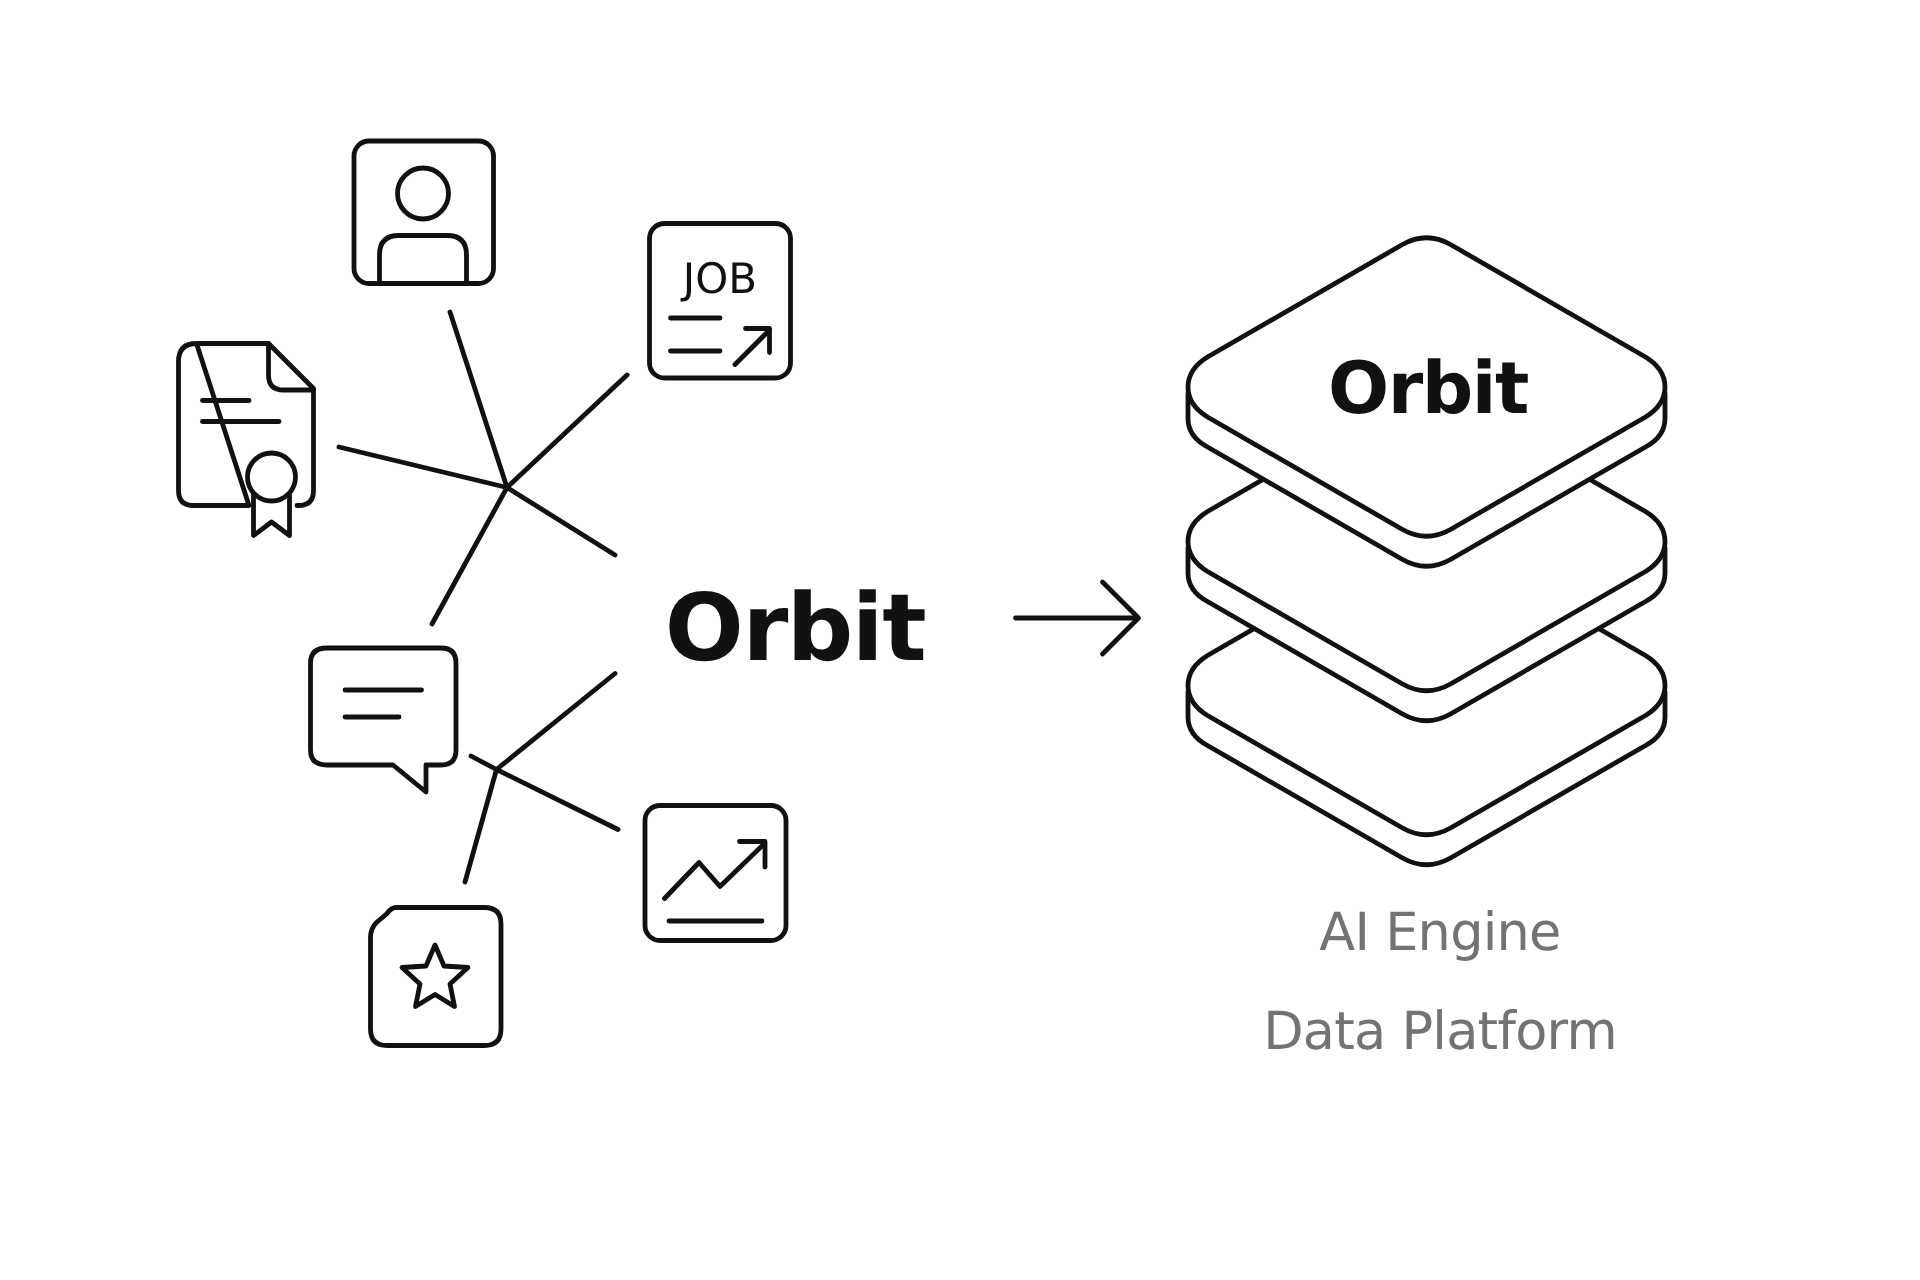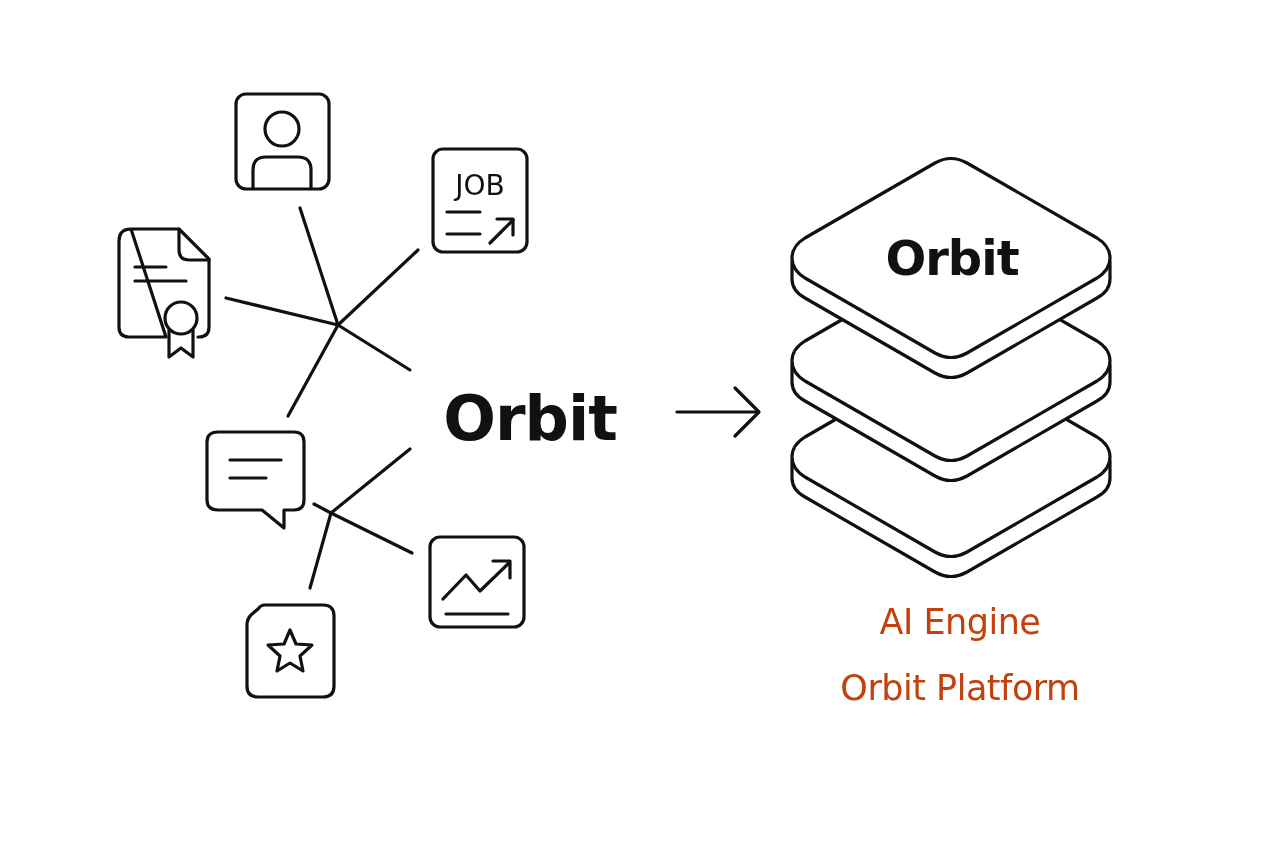--- a/index.html
+++ b/index.html
@@ -5,21 +5,21 @@
     html, body { margin: 0; padding: 0; background: #ffffff; }
     body { width: 1280px; height: 853px; position: relative; overflow: hidden; font-family: "DejaVu Sans", sans-serif; }
     #canvas { position: absolute; left: 0; top: 0; }
     .stroke { fill: none; stroke: #111111; stroke-width: 3.2; stroke-linecap: round; stroke-linejoin: round; }
     .conn { fill: none; stroke: #111111; stroke-width: 3.2; stroke-linecap: round; }
     .layer-top { fill: #ffffff; stroke: #111111; stroke-width: 3.2; stroke-linejoin: round; }
     .txt { font-family: "DejaVu Sans", sans-serif; fill: #111111; }
     .center-word { font-weight: bold; font-size: 62px; letter-spacing: -1px; }
     .stack-word { font-weight: bold; font-size: 48px; letter-spacing: -1px; }
     .job-word { font-size: 28px; font-weight: normal; }
-    .caption { position: absolute; left: 800px; width: 320px; text-align: center; font-family: "DejaVu Sans", sans-serif; color: #c2410c; font-size: 35px; letter-spacing: -0.5px; }
+    .caption { position: absolute; left: 800px; width: 320px; text-align: center; font-family: "DejaVu Sans", sans-serif; color: #737373; font-size: 35px; letter-spacing: -0.5px; }
     #caption-1 { top: 602px; }
     #caption-2 { top: 668px; }
   </style>
 </head>
 <body>
 
 <svg id="canvas" width="1280" height="853" viewBox="0 0 1280 853">
 
   <g>
     <line class="conn" x1="300" y1="208" x2="338" y2="325"></line>
@@ -99,13 +99,13 @@
 
     <g>
       <path class="layer-top" d="M792,262 L792,279 Q792,291 805,298 L935,373 Q951,382 967,373 L1097,298 Q1110,291 1110,279 L1110,262 Z"></path>
       <path class="layer-top" d="M805,238 L935,163 Q951,154 967,163 L1097,238 Q1110,246 1110,258 Q1110,270 1097,278 L967,353 Q951,362 935,353 L805,278 Q792,270 792,258 Q792,246 805,238 Z"></path>
       <text class="txt stack-word" x="952" y="275" text-anchor="middle">Orbit</text>
     </g>
   </g>
 </svg>
 
 <div id="caption-1" class="caption">AI Engine</div>
-<div id="caption-2" class="caption">Orbit Platform</div>
+<div id="caption-2" class="caption">Data Platform</div>
 
 </body></html>

